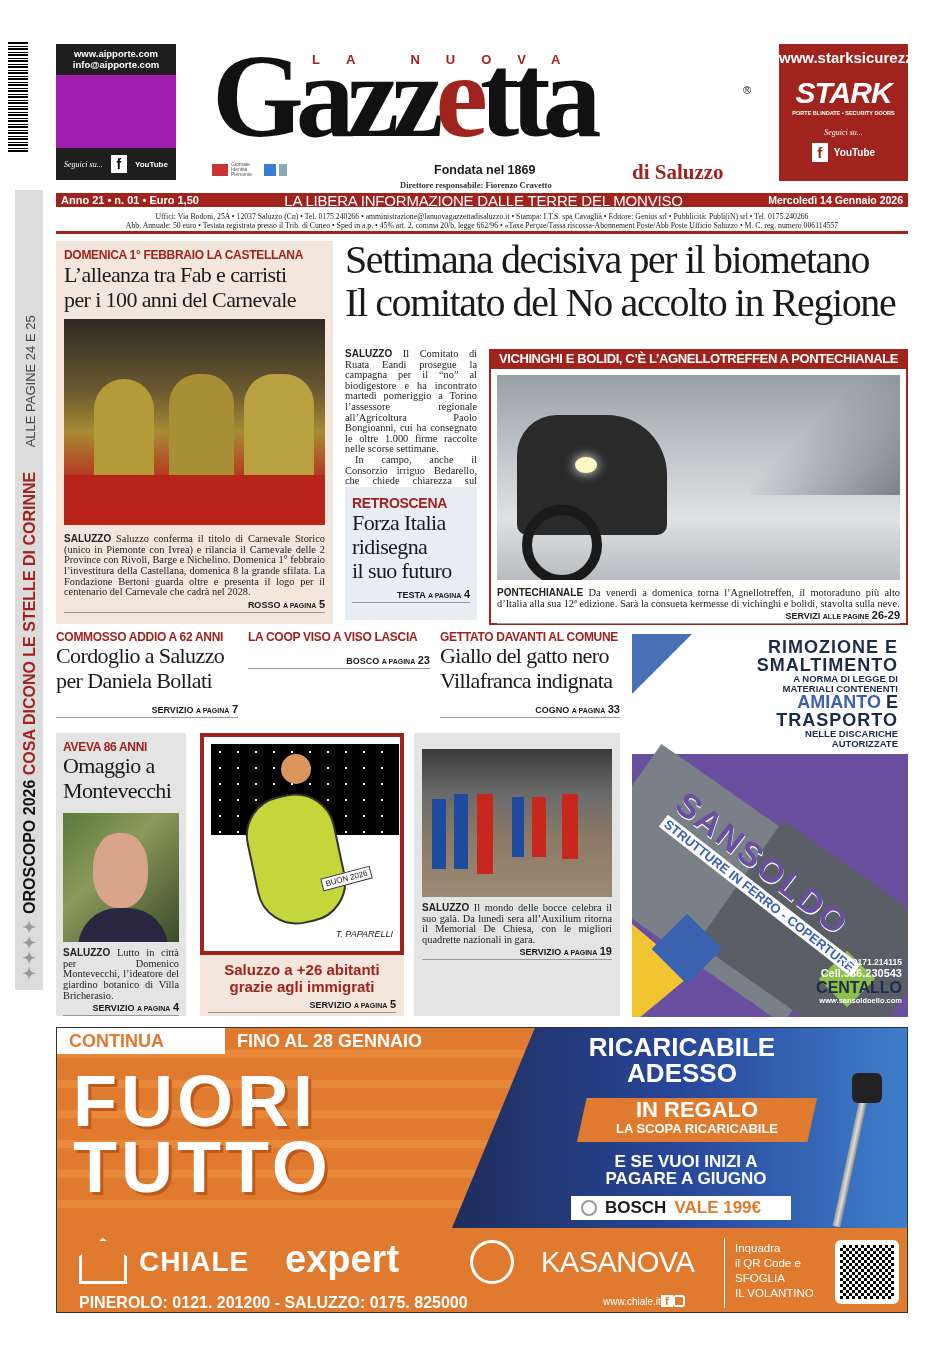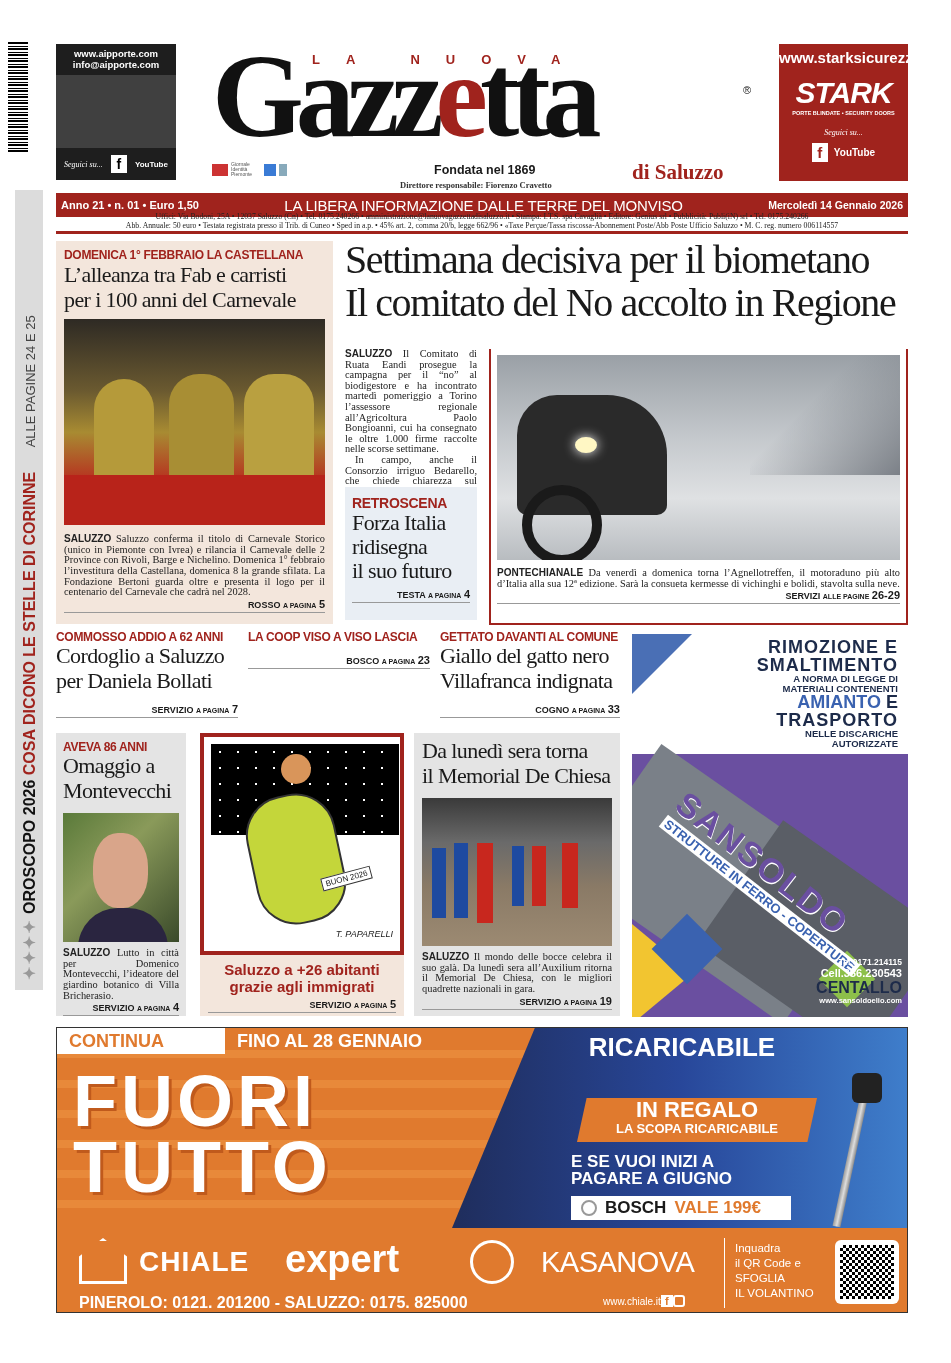--- a/index.html
+++ b/index.html
@@ -11,21 +11,21 @@
   .body-txt b { font-family: "Liberation Sans", sans-serif; font-weight: bold; font-size: 10px; }
   .ref { font-family: "Liberation Sans", sans-serif; font-weight: bold; font-size: 9px; text-align: right; border-bottom: 1px solid #999; padding-bottom: 2px; }
   .ref .sm { font-size: 7px; }
   .ref .pg { font-size: 11px; }
   .beige { background: #f3e6dc; }
   .grey { background: #e4e4e4; }
   .lightblue { background: #e9eef4; }
 
   
   .barcode { left: 8px; top: 42px; width: 20px; height: 110px; background: repeating-linear-gradient(0deg, #000 0 2px, #fff 2px 3px, #000 3px 4px, #fff 4px 6px); }
-  .ad-box { background: #404040; color: #fff; font-family: "Liberation Sans", sans-serif; }
+  .ad-box { background: #a21caf; color: #fff; font-family: "Liberation Sans", sans-serif; }
   .ad-top { background: #1e1e1e; color: #fff; font-weight: bold; font-size: 9.5px; text-align: center; padding: 4px 0; line-height: 1.2; }
   .logo-G { font-family: "Liberation Serif", serif; font-weight: bold; font-size: 118px; letter-spacing: -8px; line-height: 1; color: #111; }
   .logo-G .e { color: #a0231d; }
   .la-nuova { font-family: "Liberation Sans", sans-serif; font-weight: bold; color: #a0231d; font-size: 13px; letter-spacing: 26px; }
   .red-bar { background: #a0231d; color: #fff; font-family: "Liberation Sans", sans-serif; font-weight: bold; }
   .info-line { font-family: "Liberation Serif", serif; font-size: 8.6px; text-align: center; line-height: 1.05; color: #222; white-space: nowrap; }
 
   .sidebar { left: 15px; top: 190px; width: 28px; height: 800px; background: #dcdcdc; }
   .vert { position: absolute; left: 0; top: 0; transform-origin: 0 0; white-space: nowrap; font-family: "Liberation Sans", sans-serif; font-weight: bold; }
 
@@ -71,21 +71,21 @@
   <div style="font-size:15px;font-weight:bold;text-align:center;padding-top:5px;">www.starksicurezza.com</div>
   <div style="font-size:30px;font-weight:bold;font-style:italic;text-align:center;margin-top:12px;line-height:1;letter-spacing:-1px;">STARK</div>
   <div style="font-size:5.5px;font-weight:bold;text-align:center;margin-top:2px;">PORTE BLINDATE • SECURITY DOORS</div>
   <div style="font-size:8px;font-style:italic;text-align:center;margin-top:12px;font-family:'Liberation Serif',serif;">Seguici su...</div>
   <div style="display:flex;justify-content:center;gap:6px;margin-top:6px;align-items:center;">
     <span style="background:#fff;color:#a0231d;font-weight:bold;font-size:15px;width:16px;height:19px;text-align:center;line-height:19px;">f</span>
     <span style="font-size:10px;font-weight:bold;">YouTube</span>
   </div>
 </div>
 
-<div class="abs red-bar" style="left:56px;top:193px;width:852px;height:24px;display:flex;align-items:center;justify-content:space-between;padding:0 5px;">
+<div class="abs red-bar" style="left:56px;top:193px;width:852px;height:14px;display:flex;align-items:center;justify-content:space-between;padding:0 5px;">
   <span style="font-size:11px;">Anno 21 • n. 01 • Euro 1,50</span>
   <span style="font-size:15px;font-weight:normal;letter-spacing:-0.2px;">LA LIBERA INFORMAZIONE DALLE TERRE DEL MONVISO</span>
   <span style="font-size:10.5px;">Mercoledì 14 Gennaio 2026</span>
 </div>
 <div class="abs" style="left:56px;top:212px;width:852px;">
   <div class="info-line" style="transform:scaleX(0.9);">Uffici: Via Bodoni, 25A • 12037 Saluzzo (Cn) • Tel. 0175.240266 • amministrazione@lanuovagazzettadisaluzzo.it • Stampa: I.T.S. spa Cavaglià • Editore: Genius srl • Pubblicità: Publi(iN) srl • Tel. 0175.240266</div>
   <div class="info-line" style="transform:scaleX(0.9);">Abb. Annuale: 50 euro • Testata registrata presso il Trib. di Cuneo • Sped in a.p. • 45% art. 2, comma 20/b, legge 662/96 • «Taxe Perçue/Tassa riscossa-Abonnement Poste/Abb Poste Ufficio Saluzzo • M. C. reg. numero 006114557</div>
 </div>
 <div class="abs" style="left:56px;top:231px;width:852px;height:3px;background:#a0231d;"></div>
 
@@ -147,20 +147,21 @@
     <div>il suo futuro</div>
   </div>
   <div class="ref" style="margin-top:6px;">
     <span>TESTA</span>
     <span class="sm">A PAGINA</span>
     <span class="pg">4</span>
   </div>
 </div>
 
 <div class="abs" style="left:489px;top:349px;width:419px;height:276px;border:2px solid #a0231d;border-top:none;">
+  <div class="banner-red" style="font-size:13px;height:20px;line-height:20px;margin:0 -2px;letter-spacing:-0.4px;">VICHINGHI E BOLIDI, C’È L’AGNELLOTREFFEN A PONTECHIANALE</div>
   <div class="photo" style="margin:6px 6px 0 6px;width:403px;height:205px;background:linear-gradient(180deg,#9aa0a6 0%,#c4c8cc 40%,#dfe1e3 70%,#b8bcc0 100%);">
     <div style="position:absolute;right:0;top:0;width:150px;height:120px;background:linear-gradient(135deg,transparent 40%,#7b8087 100%);"></div>
     <div style="position:absolute;left:20px;top:40px;width:150px;height:120px;border-radius:40px 60px 10px 10px;background:#2a2a2a;"></div>
     <div style="position:absolute;left:78px;top:82px;width:22px;height:16px;border-radius:50%;background:#fff7c4;box-shadow:0 0 12px #fff;"></div>
     <div style="position:absolute;left:25px;top:130px;width:80px;height:80px;border-radius:50%;border:10px solid #1a1a1a;"></div>
   </div>
   <div class="body-txt" style="margin:8px 6px 0 6px;">
     <b>PONTECHIANALE</b>
     <span>Da venerdì a domenica torna l’Agnellotreffen, il motoraduno più alto d’Italia alla sua 12ª edizione. Sarà la consueta kermesse di vichinghi e bolidi, stavolta sulla neve.</span>
   </div>
@@ -242,24 +243,20 @@
     <div>grazie agli immigrati</div>
   </div>
   <div class="ref" style="margin:2px 8px 0 8px;">
     <span>SERVIZIO</span>
     <span class="sm">A PAGINA</span>
     <span class="pg">5</span>
   </div>
 </div>
 
 <div class="abs grey" style="left:414px;top:733px;width:206px;height:283px;padding:6px 8px 0 8px;">
-  <div class="hl" style="font-size:22px;">
-    <div>Da lunedì sera torna</div>
-    <div>il Memorial De Chiesa</div>
-  </div>
   <div class="photo" style="width:190px;height:148px;margin-top:10px;background:linear-gradient(180deg,#3a3a3a 0%,#6a6a6a 30%,#8a7a66 60%,#9c8a72 100%);">
     <div style="position:absolute;left:10px;top:50px;width:14px;height:70px;background:#1e4aa0;"></div>
     <div style="position:absolute;left:32px;top:45px;width:14px;height:75px;background:#1e4aa0;"></div>
     <div style="position:absolute;left:55px;top:45px;width:16px;height:80px;background:#c8271e;"></div>
     <div style="position:absolute;left:110px;top:48px;width:14px;height:60px;background:#c8271e;"></div>
     <div style="position:absolute;left:140px;top:45px;width:16px;height:65px;background:#c8271e;"></div>
     <div style="position:absolute;left:90px;top:48px;width:12px;height:60px;background:#1e4aa0;"></div>
   </div>
   <div class="body-txt" style="margin-top:6px;">
     <b>SALUZZO</b>
@@ -311,26 +308,27 @@
   <div style="position:absolute;left:0;top:0;width:168px;height:26px;background:#fff;color:#e07a2e;font-weight:bold;font-size:18px;line-height:26px;padding-left:12px;">CONTINUA</div>
   <div style="position:absolute;left:180px;top:0;color:#fff;font-weight:bold;font-size:18px;line-height:26px;">FINO AL 28 GENNAIO</div>
   <div style="position:absolute;left:16px;top:40px;color:#fff;font-weight:bold;font-size:72px;line-height:0.92;letter-spacing:4px;text-shadow:3px 3px 0 #c05a1c;">
     <div>FUORI</div>
     <div>TUTTO</div>
   </div>
 
   <div style="position:absolute;left:395px;top:0;width:460px;height:200px;background:linear-gradient(90deg,#1f2d5c 0%,#28479a 50%,#3f7fcc 100%);clip-path:polygon(18% 0,100% 0,100% 100%,0 100%);"></div>
   <div style="position:absolute;left:520px;top:6px;width:210px;text-align:center;color:#fff;font-weight:bold;font-size:26px;line-height:1;">
     <div>RICARICABILE</div>
+    <div>ADESSO</div>
   </div>
   <div style="position:absolute;left:520px;top:70px;width:240px;height:44px;background:#e07a2e;text-align:center;color:#fff;font-weight:bold;clip-path:polygon(4% 0,100% 0,96% 100%,0 100%);">
     <div style="font-size:22px;line-height:1.1;text-align:center;">IN REGALO</div>
     <div style="font-size:13px;line-height:1;">LA SCOPA RICARICABILE</div>
   </div>
-  <div style="position:absolute;left:514px;top:125px;width:230px;color:#fff;font-weight:bold;font-size:17px;line-height:1;">
+  <div style="position:absolute;left:514px;top:125px;width:230px;text-align:center;color:#fff;font-weight:bold;font-size:17px;line-height:1;">
     <div>E SE VUOI INIZI A</div>
     <div>PAGARE A GIUGNO</div>
   </div>
   <div style="position:absolute;left:514px;top:168px;width:220px;height:24px;background:#fff;display:flex;align-items:center;gap:8px;padding-left:10px;font-weight:bold;font-size:17px;">
     <span style="display:inline-block;width:16px;height:16px;border:2px solid #999;border-radius:50%;"></span>
     <span>BOSCH</span>
     <span style="color:#e07a2e;">VALE 199€</span>
   </div>
   <div style="position:absolute;left:790px;top:60px;width:8px;height:140px;background:linear-gradient(90deg,#999,#ddd,#888);transform:rotate(12deg);"></div>
   <div style="position:absolute;left:795px;top:45px;width:30px;height:30px;background:#222;border-radius:6px;"></div>

